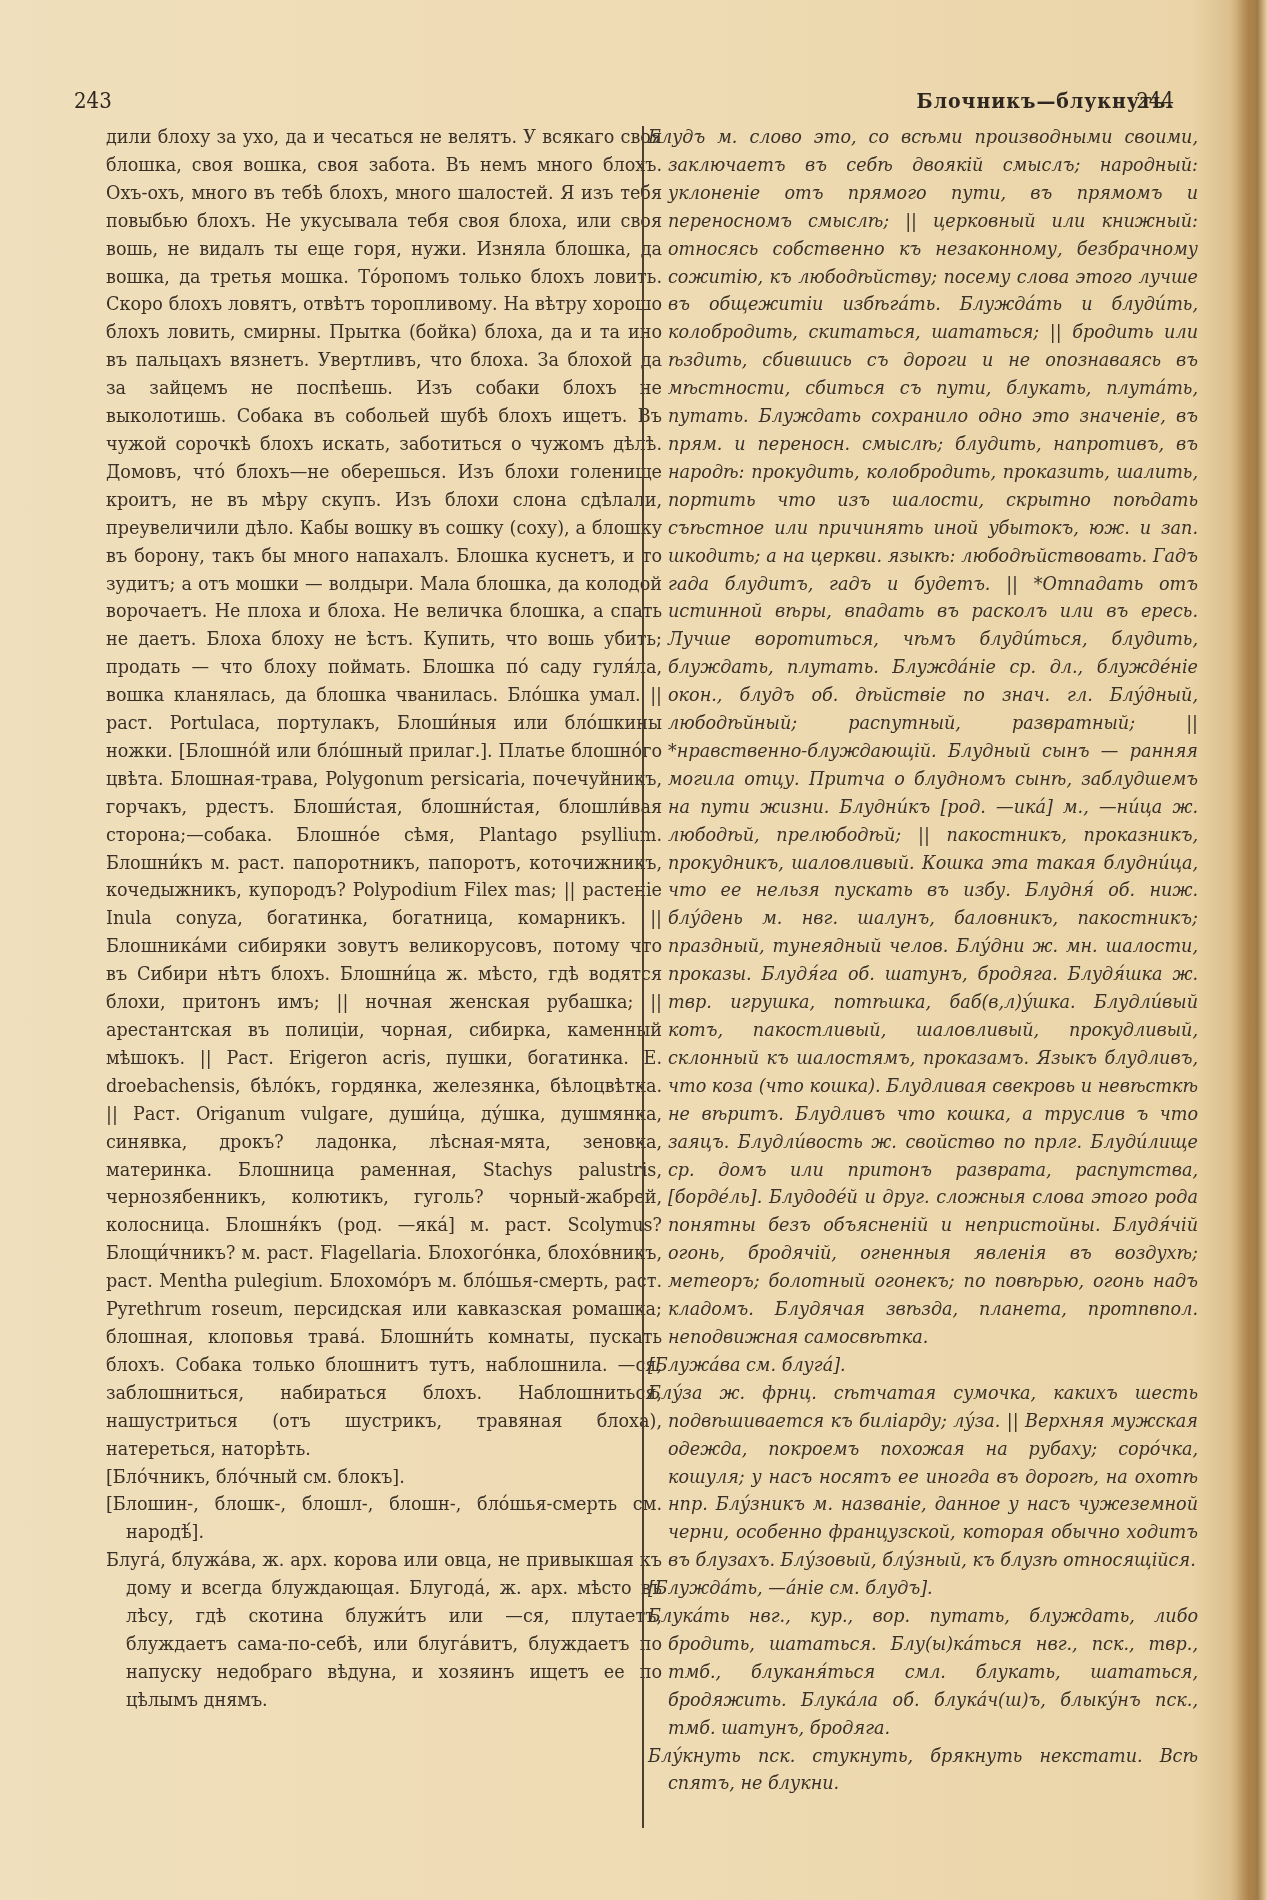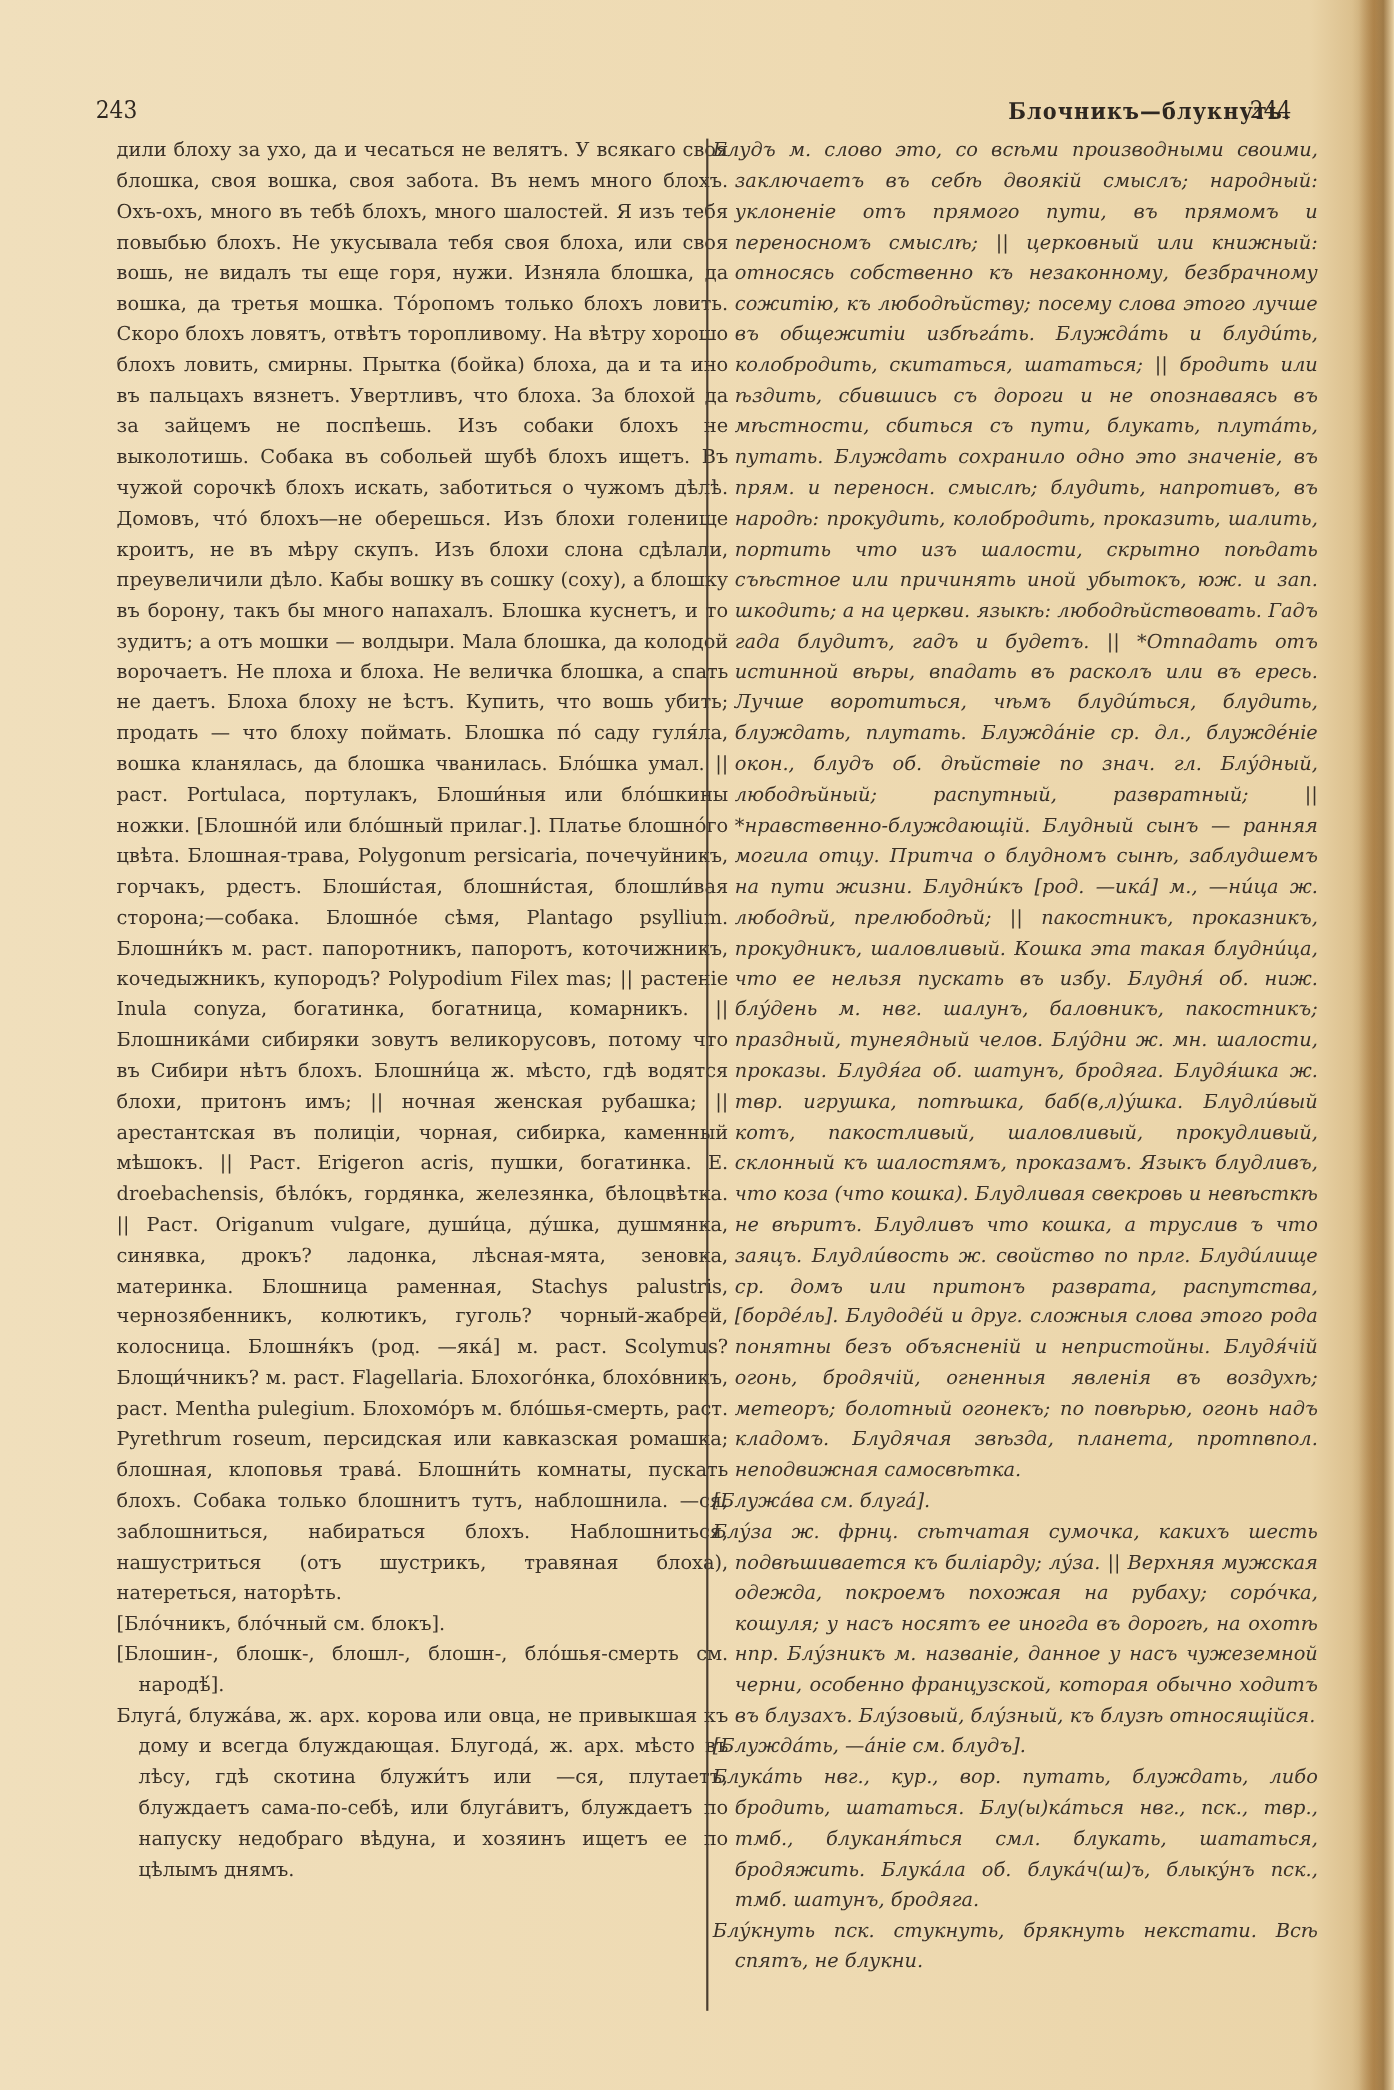--- a/index.html
+++ b/index.html
@@ -14,21 +14,21 @@
     background: linear-gradient(90deg, #f0dfbc 0%, #eedab2 60%, #ead4a8 94%, #d9bd8a 97.5%, #b88f56 98.6%, #e9d3a6 100%);
   }
   .edge {
     position: absolute; top: 0; right: 0; width: 38px; height: 1900px;
     background: linear-gradient(90deg, rgba(0,0,0,0) 0%, rgba(150,105,50,0.35) 55%, rgba(120,80,30,0.55) 75%, rgba(230,205,160,0.6) 100%);
   }
   .header {
     position: absolute; top: 88px; left: 74px; width: 1100px; height: 34px;
     font-family: "DejaVu Serif Condensed", "DejaVu Serif", serif;
   }
-  .pnum { position: absolute; top: 0; font-size: 22px; color: #2e2720; margin-left: 13px; }
+  .pnum { position: absolute; top: 0; font-size: 22px; color: #2e2720; }
   .pnum.left { left: 0; }
   .pnum.right { right: 0; }
   .run-title {
     position: absolute; left: 16px; right: 0; top: 0; text-align: right;
     font-size: 21px; font-weight: bold; letter-spacing: 1px; color: #2e2720;
   }
   .col {
     position: absolute; top: 124px;
     font-size: 17.6px; line-height: 27.9px;
     text-align: justify; hyphens: manual;

